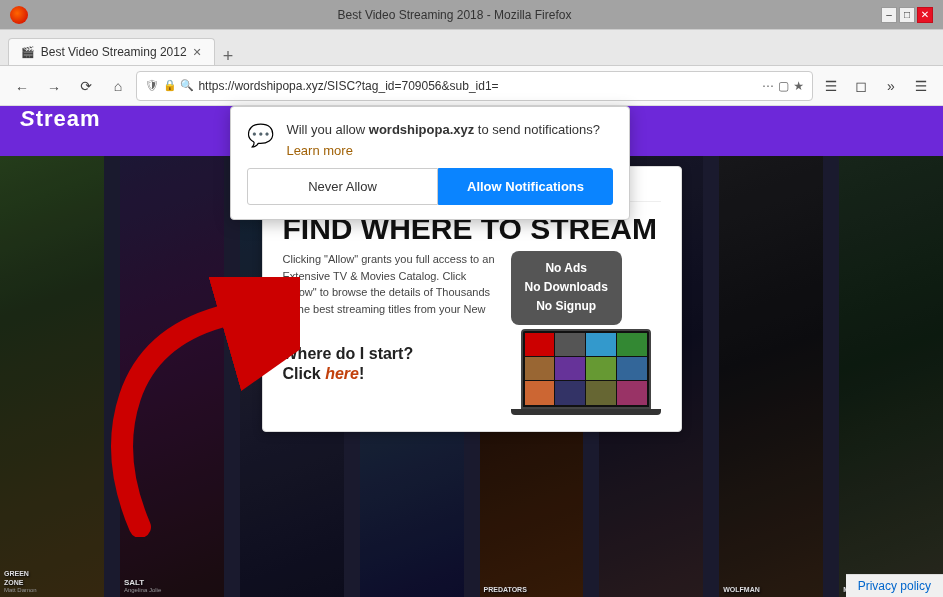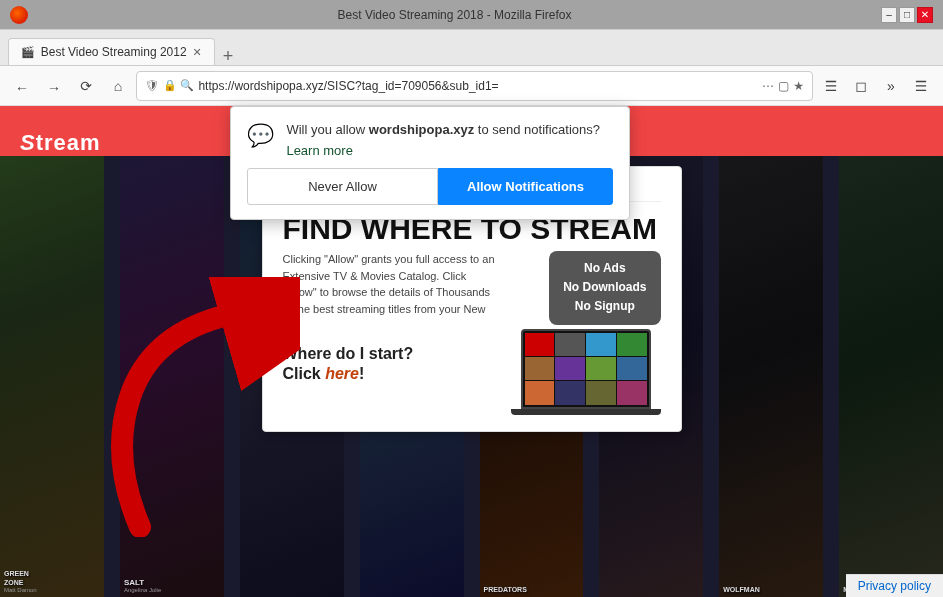--- a/index.html
+++ b/index.html
@@ -187,21 +187,21 @@
     }
     .notif-text {
       font-size: 13px;
       color: #333;
       line-height: 1.4;
     }
     .notif-text strong {
       font-weight: bold;
     }
     .learn-more {
-      color: #14532d;
+      color: #a16207;
       font-size: 13px;
       cursor: pointer;
       text-decoration: none;
       display: block;
       margin-top: 4px;
     }
     .notif-buttons {
       display: flex;
       gap: 0;
       margin-top: 8px;
@@ -259,23 +259,23 @@
       overflow: hidden;
     }
 
     
     .site-header {
       position: absolute;
       top: 0;
       left: 0;
       right: 0;
       height: 50px;
-      background: #ef4444;
-      display: flex;
-      align-items: flex-end;
+      background: #6d28d9;
+      display: flex;
+      align-items: flex-start;
       padding: 0 20px;
       z-index: 5;
     }
     .site-title {
       color: white;
       font-size: 22px;
       font-weight: bold;
       letter-spacing: 1px;
     }
 
@@ -328,21 +328,21 @@
       line-height: 1.3;
     }
     .where-start .here {
       color: #cc0000;
       font-style: italic;
     }
     .msg-right {
       display: flex;
       flex-direction: column;
       gap: 4px;
-      align-items: flex-end;
+      align-items: flex-start;
     }
     .no-ads-box {
       background: #555;
       color: white;
       border-radius: 8px;
       padding: 8px 14px;
       font-size: 12px;
       font-weight: bold;
       text-align: center;
       line-height: 1.6;

